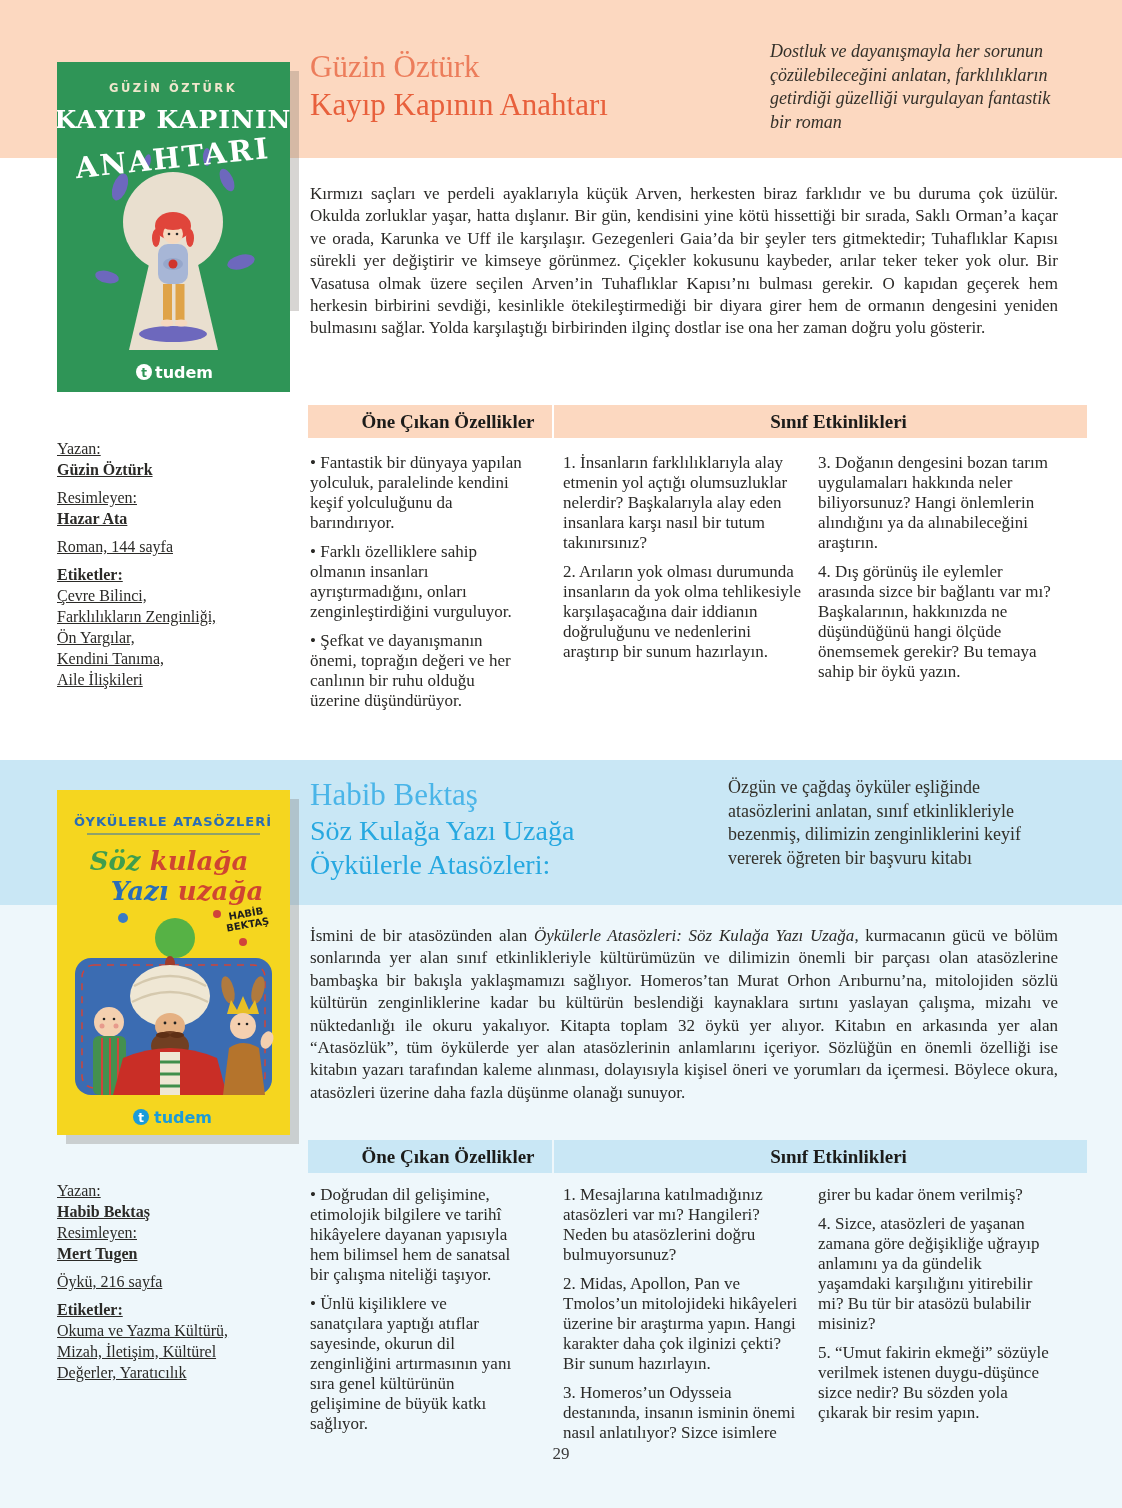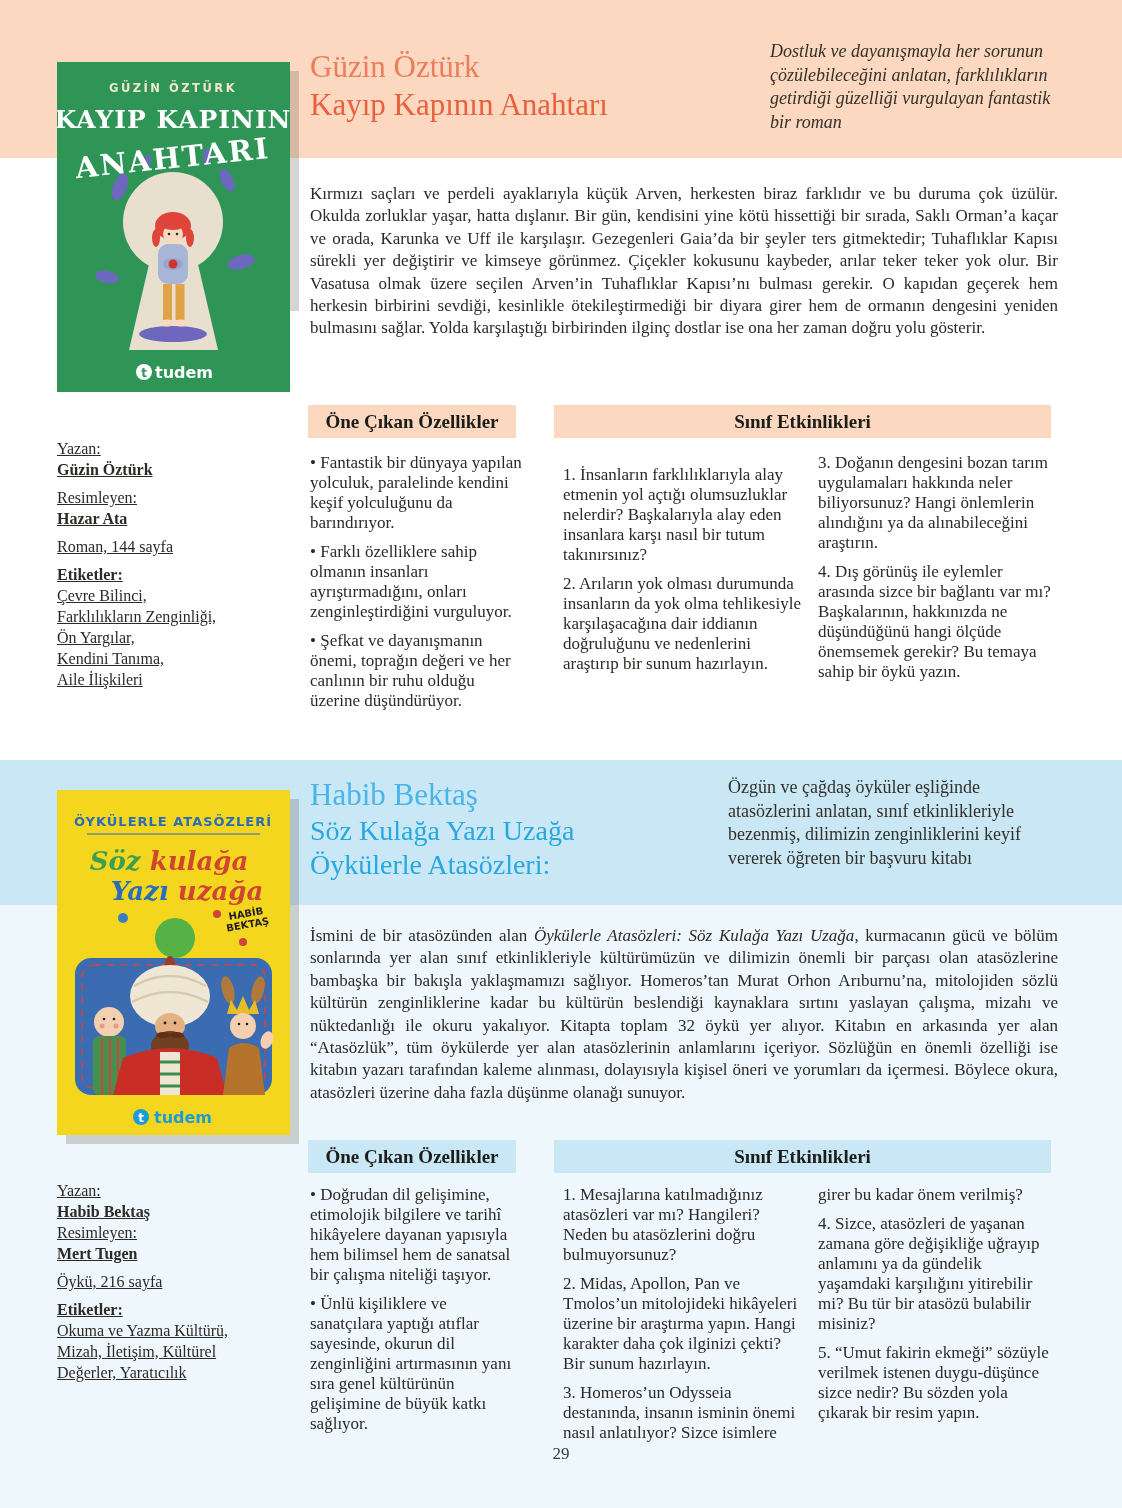--- a/index.html
+++ b/index.html
@@ -27,38 +27,38 @@
   .blurb{position:absolute;font-size:18px;line-height:23.6px;color:#333029;}
   #blurb1{left:770px;top:40px;width:282px;font-style:italic;}
   #blurb2{left:728px;top:776px;width:334px;}
 
   .para{position:absolute;left:310px;width:748px;font-size:17px;line-height:22.4px;
         text-align:justify;color:#2b2a27;}
   #para1{top:183px;}
   #para2{top:925px;}
 
   .subhead{position:absolute;height:33px;line-height:33px;text-align:center;
-           font-weight:bold;font-size:19px;color:#1c1c1a;}
+           font-weight:bold;font-size:19px;color:#1c1c1a;padding-left:36px;}
   #feat-head1,#act-head1{background:#fcd8c0;}
   #feat-head2,#act-head2{background:#c9e7f5;}
   #feat-head1{left:308px;top:405px;width:208px;}
   #act-head1{left:554px;top:405px;width:497px;}
   #feat-head2{left:308px;top:1140px;width:208px;}
   #act-head2{left:554px;top:1140px;width:497px;}
 
   .info{position:absolute;left:57px;width:248px;font-size:16px;line-height:21px;text-decoration:underline;}
   #info1{top:438px;}
   #info2{top:1180px;}
   .info .bold{font-weight:bold;}
   .info .mt{margin-top:7px;}
   .info .tags{white-space:pre-line;}
 
   .col{position:absolute;font-size:17px;line-height:20px;color:#2b2a27;}
   #feat1{left:310px;top:453px;width:212px;}
-  #act1c1{left:563px;top:453px;width:243px;margin-top:12px;}
+  #act1c1{left:563px;top:453px;width:243px;}
   #act1c2{left:818px;top:453px;width:236px;}
   #feat2{left:310px;top:1185px;width:212px;}
   #act2c1{left:563px;top:1185px;width:243px;}
   #act2c2{left:818px;top:1185px;width:240px;}
   .features{list-style:none;margin:0;padding:0;}
   .features li{margin:0 0 9px 0;}
   .features li::before{content:"\2022  ";}
   .act-item{margin:0 0 9px 0;}
 
   #pagenum{position:absolute;left:0;top:1444px;width:1122px;text-align:center;

